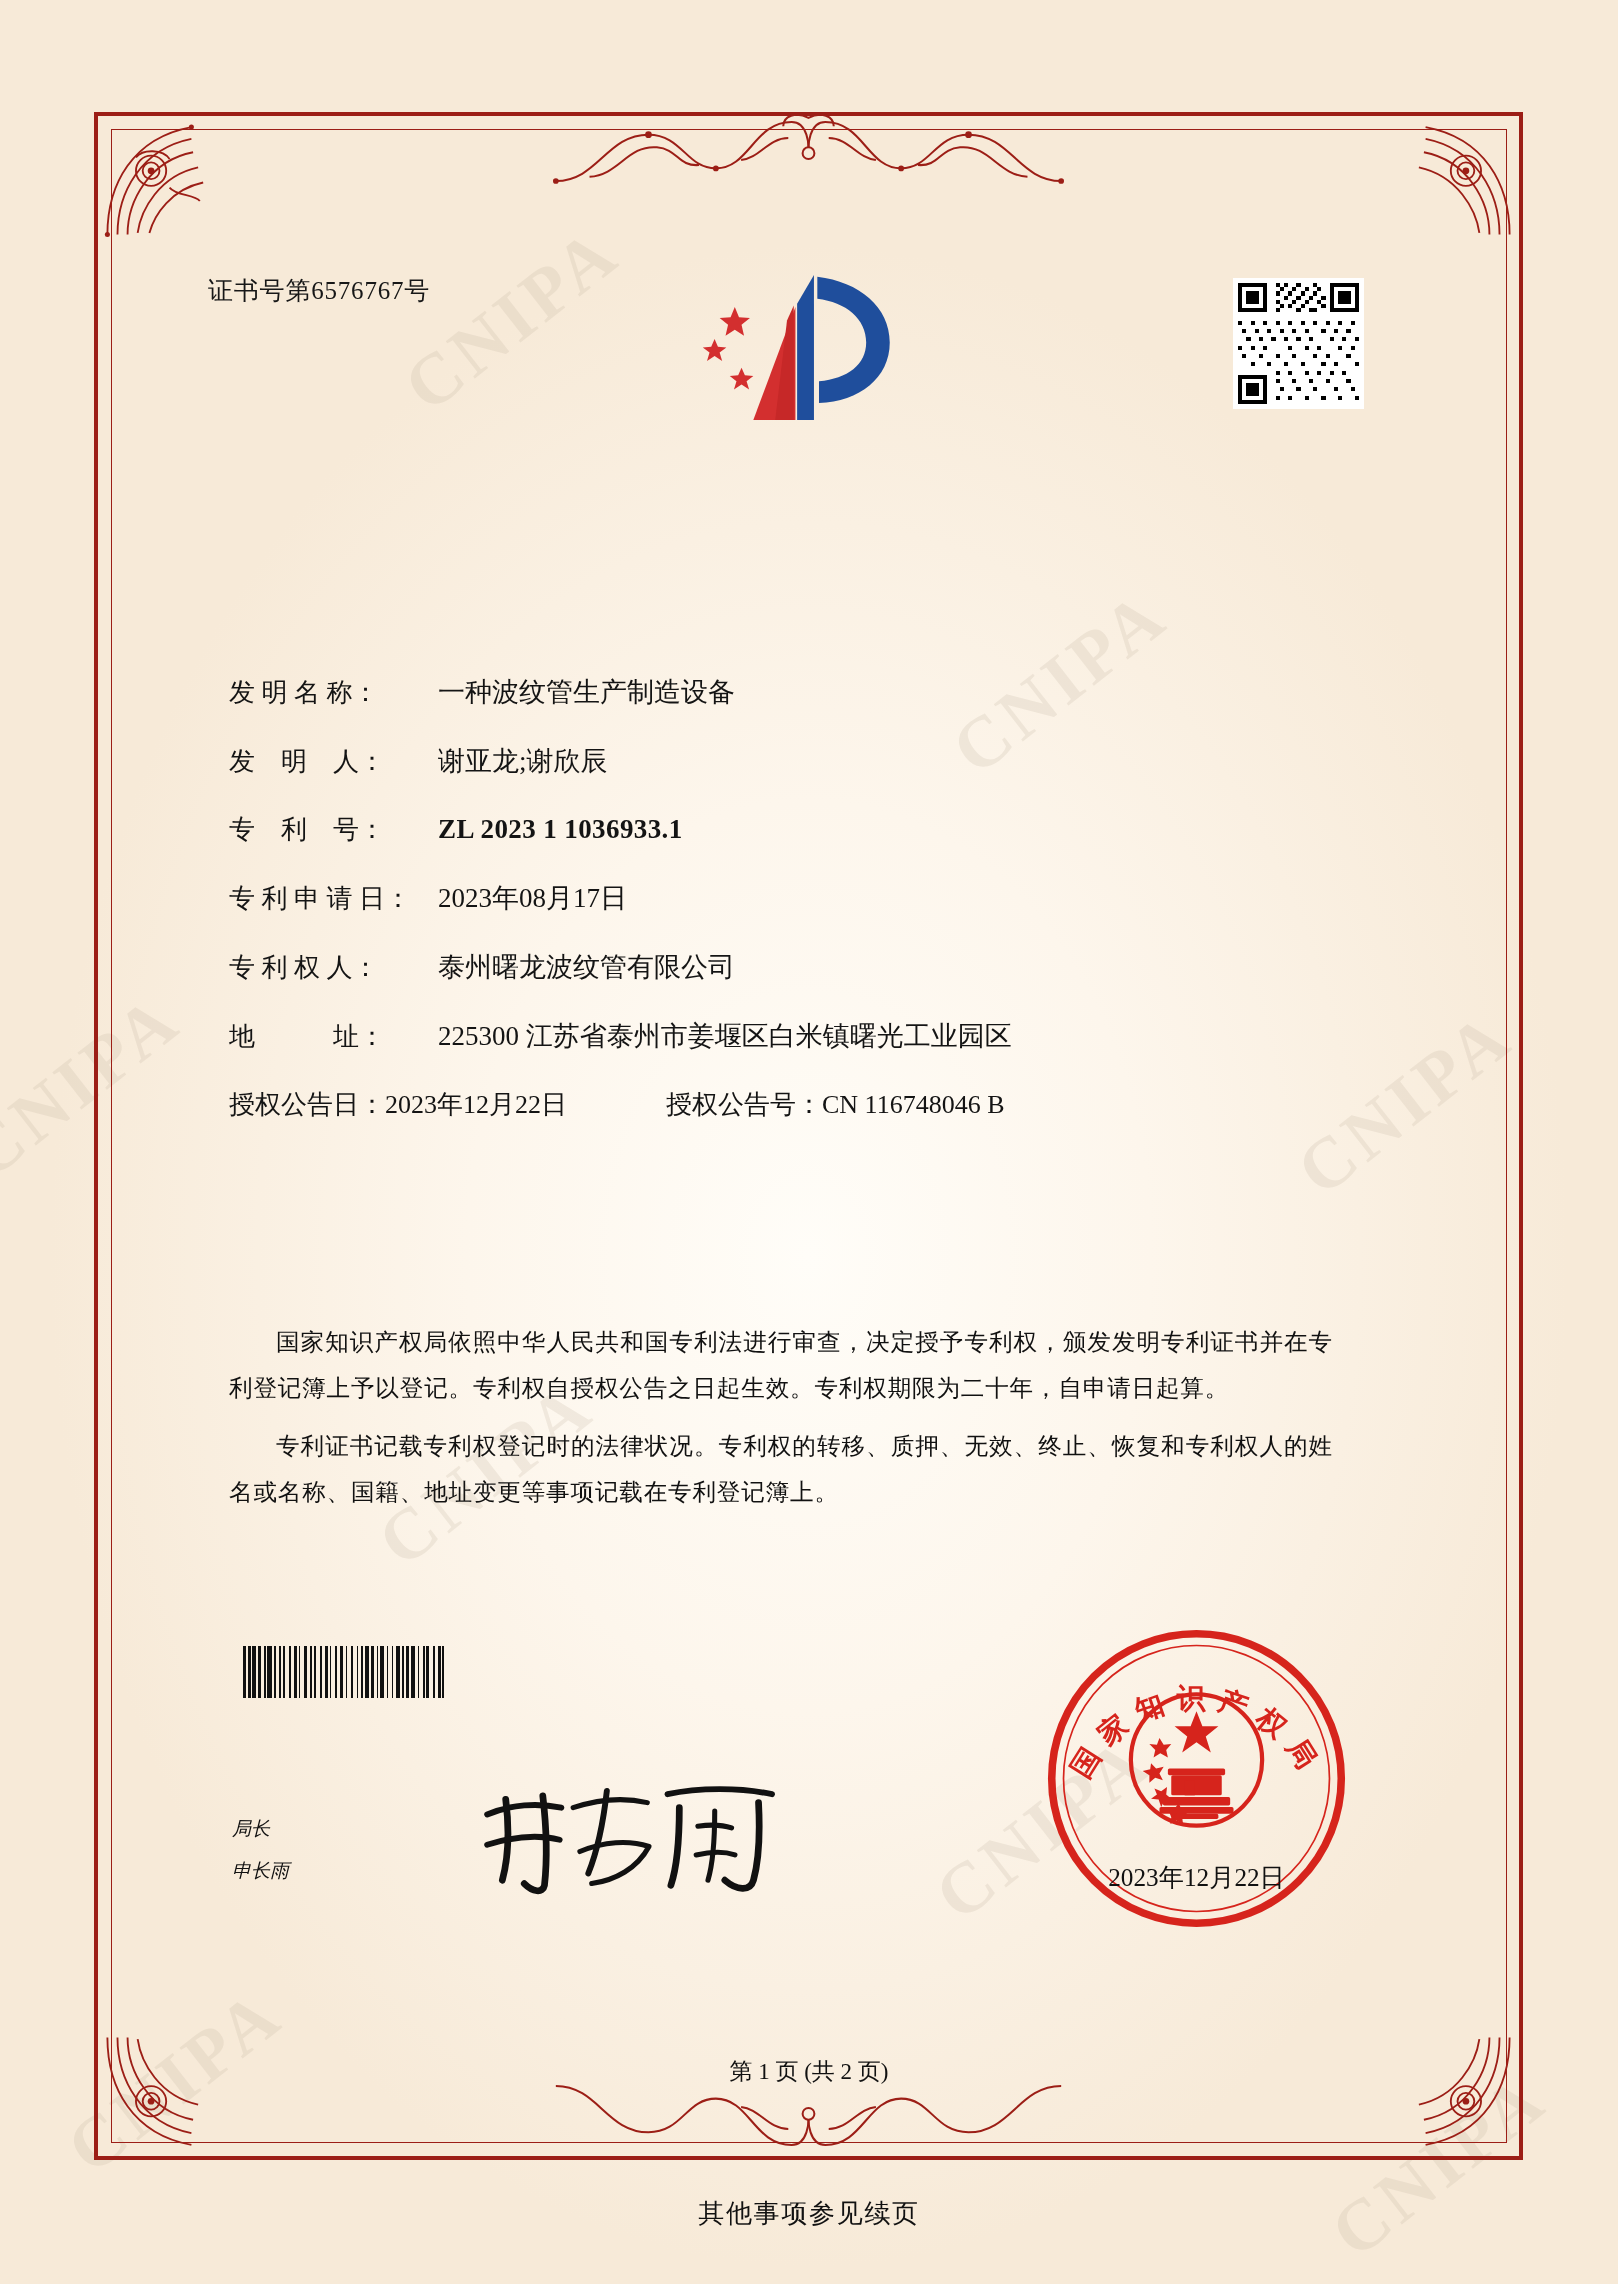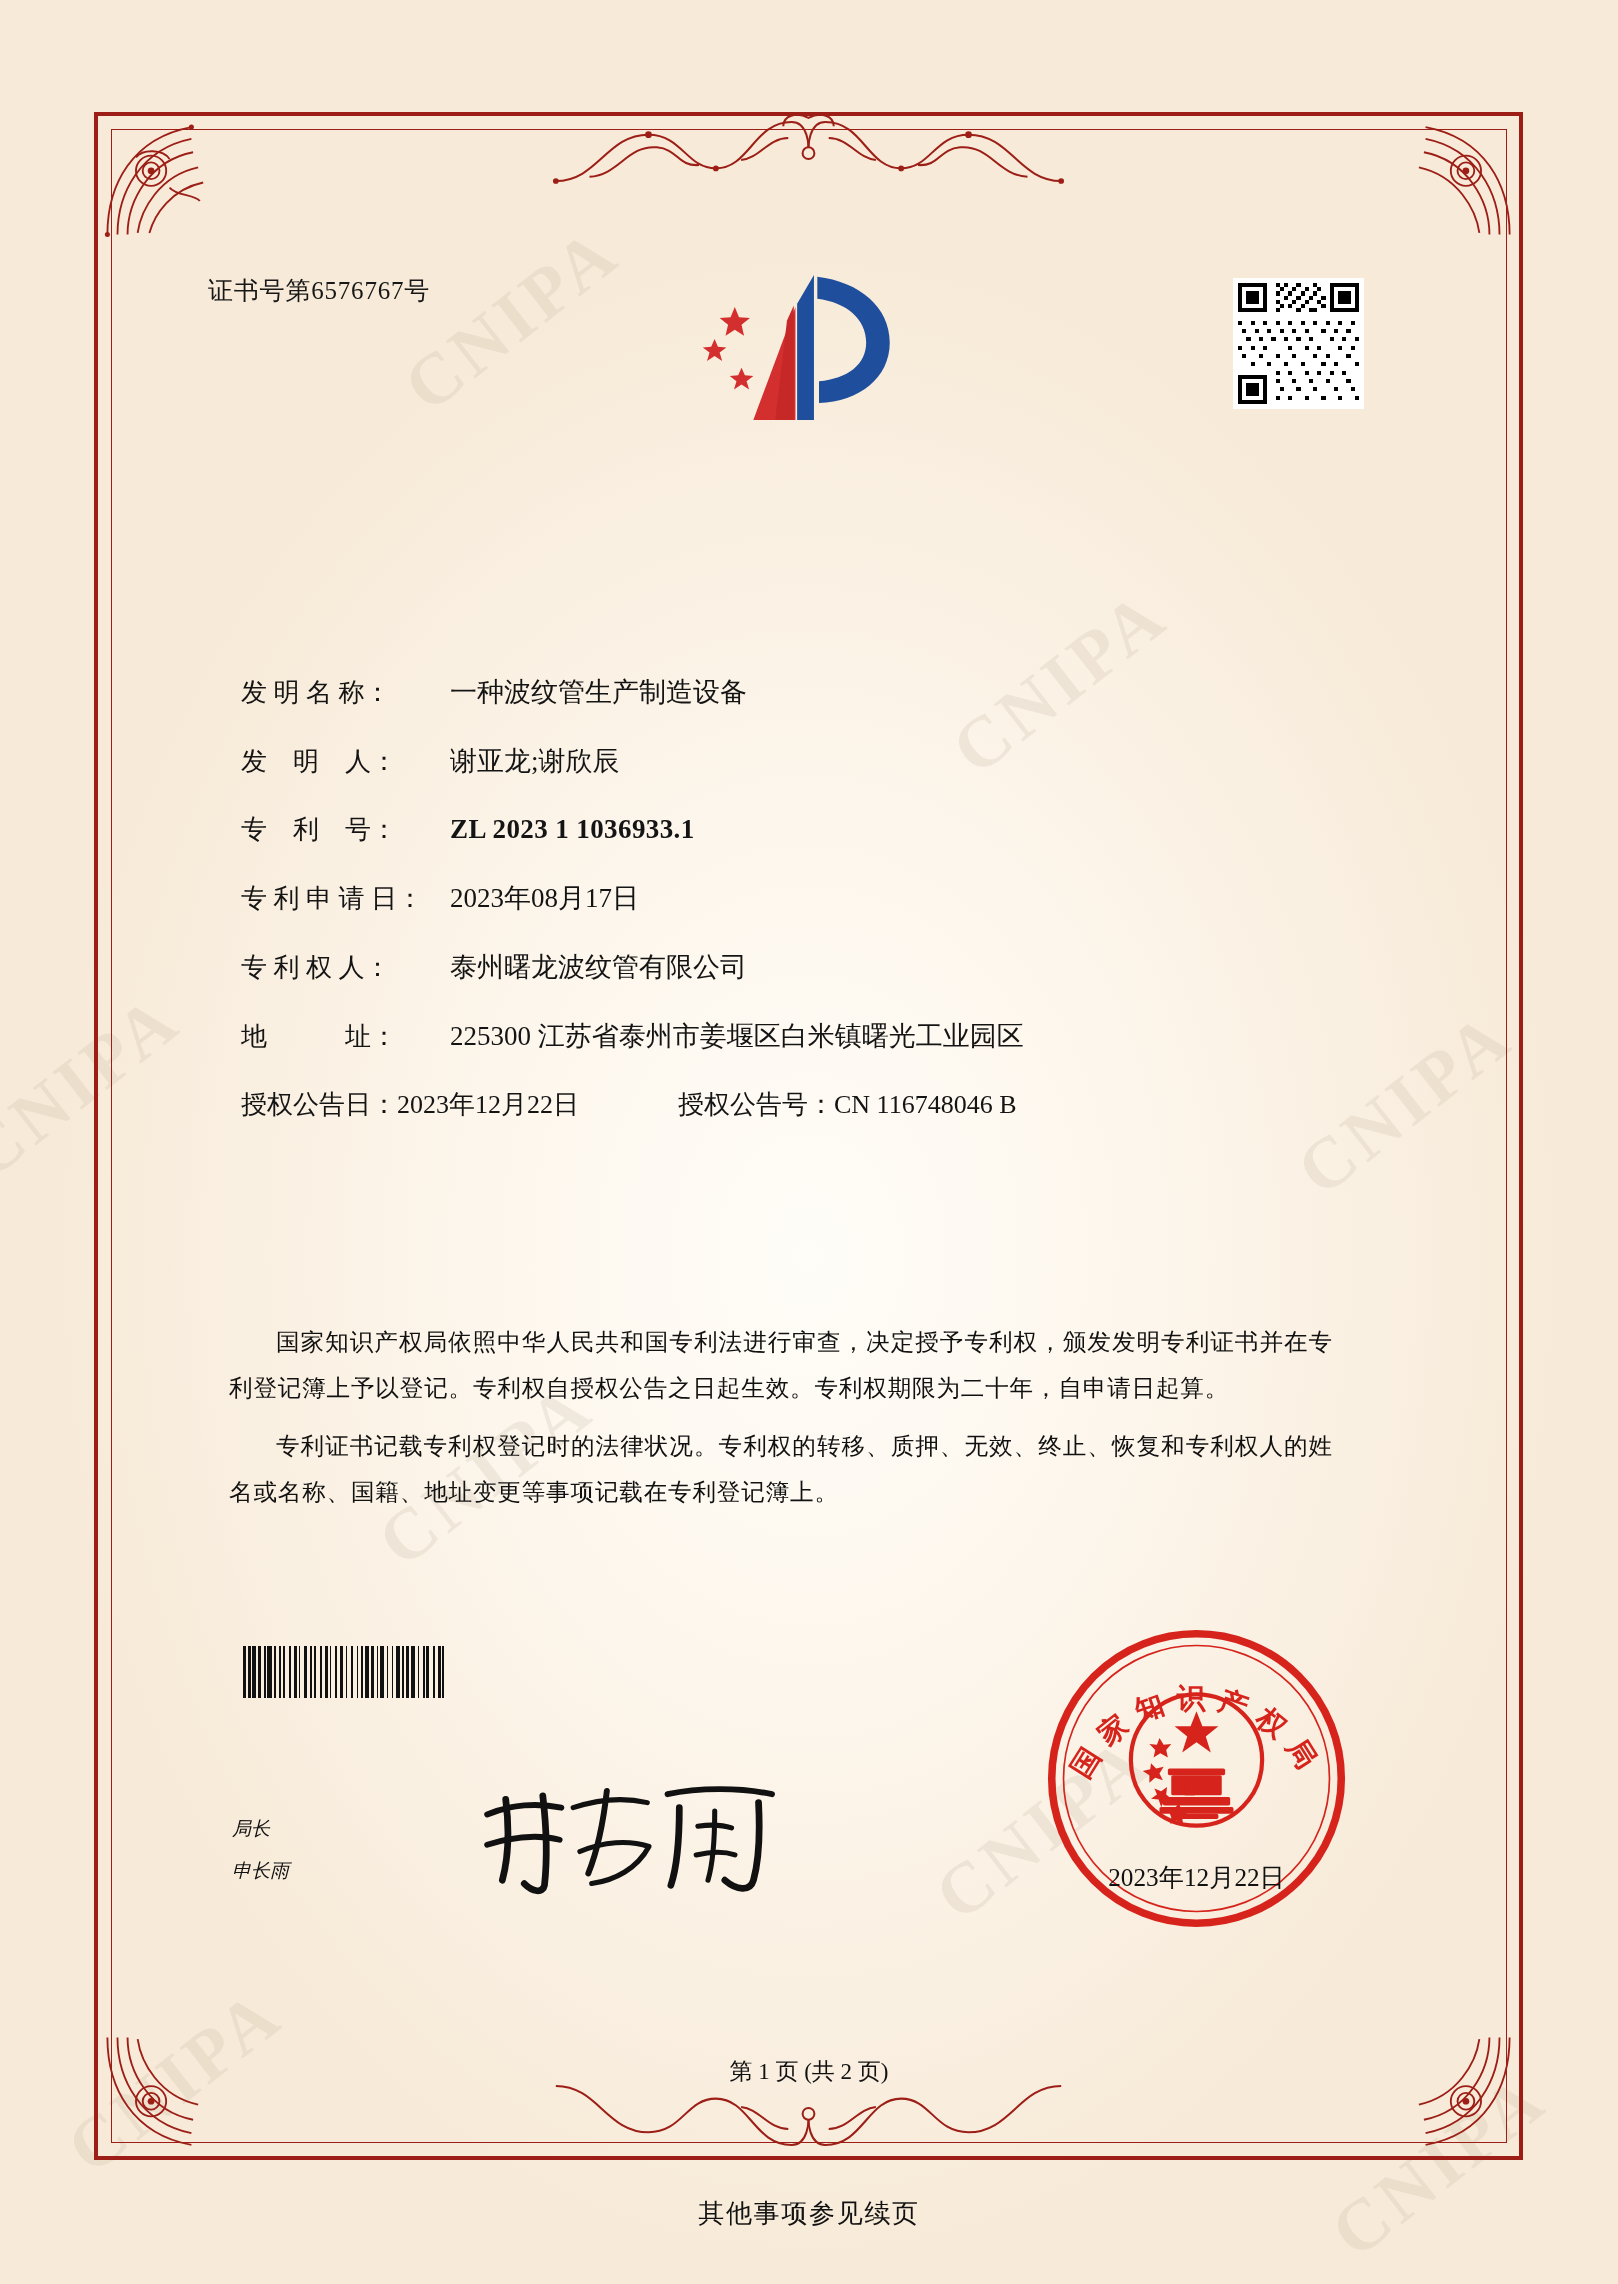--- a/index.html
+++ b/index.html
@@ -131,21 +131,21 @@
     font-weight: bold;
     letter-spacing: 18.5px;
     color: #111111;
     font-family: "Liberation Serif", serif;
     text-indent: 18.5px;
   }
 
   
   .fields {
     position: absolute;
-    left: 241px;
+    left: 229px;
     top: 674px;
     width: 1096px;
   }
   .field-row {
     display: flex;
     align-items: baseline;
     margin-bottom: 33px;
     font-size: 26px;
     color: #141414;
     white-space: nowrap;

